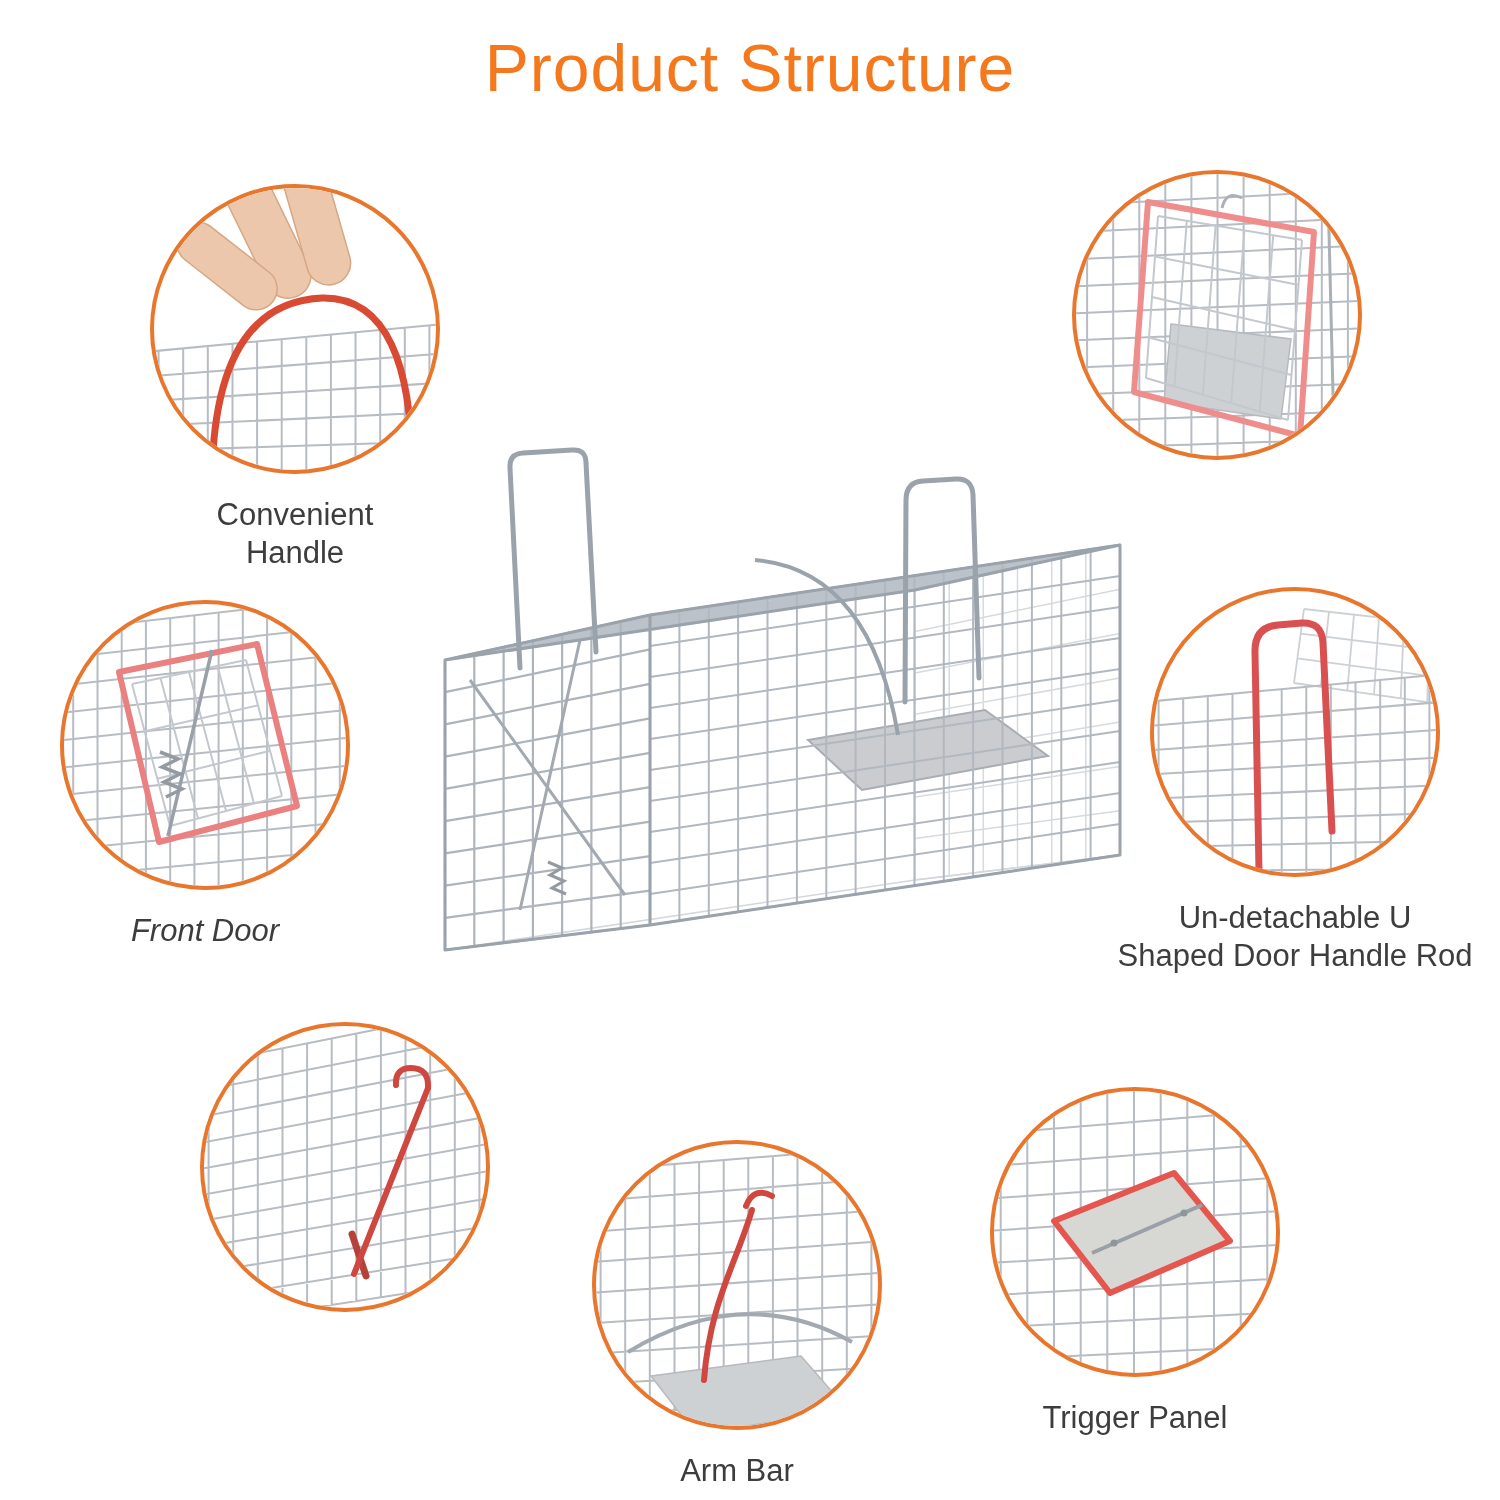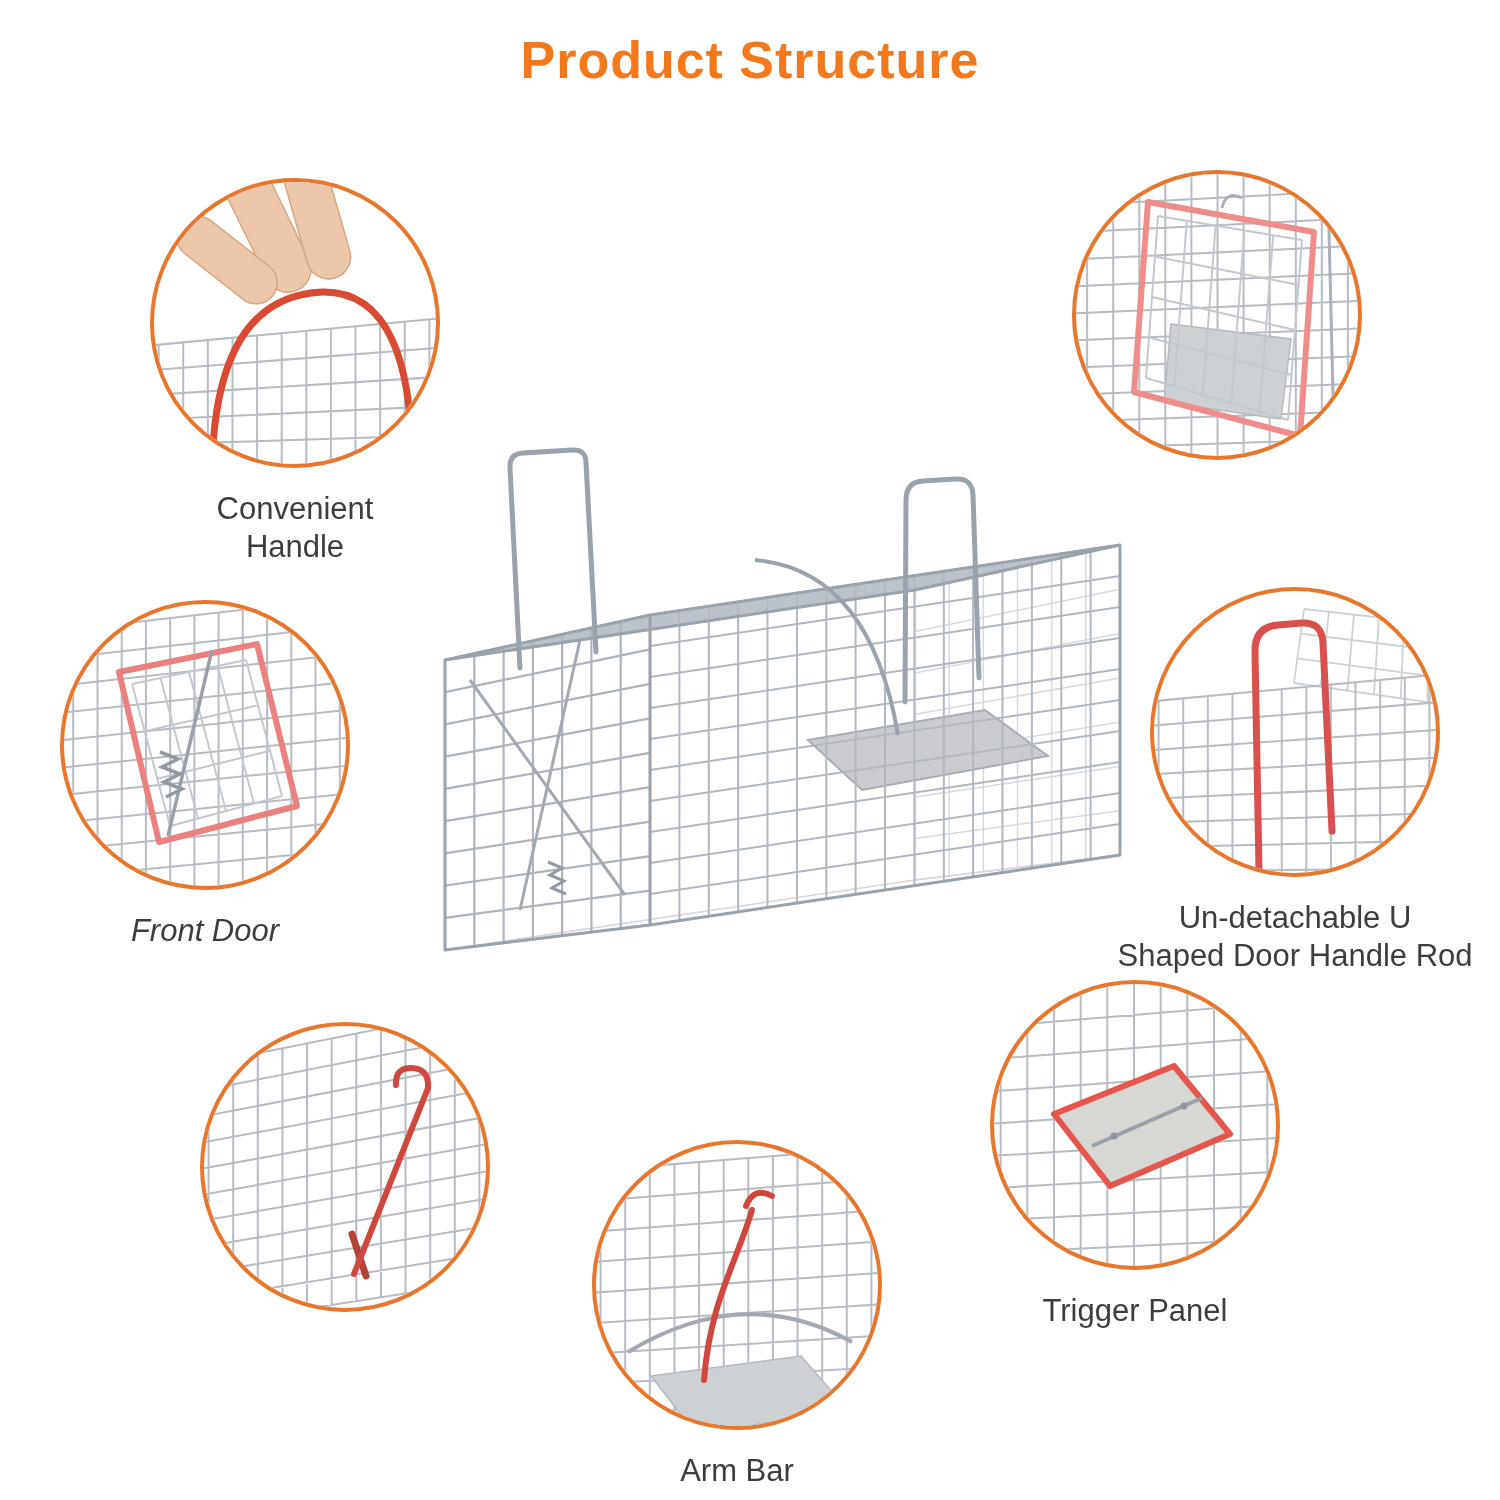--- a/index.html
+++ b/index.html
@@ -1,43 +1,43 @@
 <!DOCTYPE html>
 <html><head>
 <meta charset="utf-8">
 <style>
   * { margin:0; padding:0; box-sizing:border-box; }
   html,body { background:#ffffff; font-family:"Liberation Sans", sans-serif; }
   .page { position:relative; width:1500px; height:1500px; background:#ffffff; overflow:hidden; }
 
   .title {
     position:absolute; top:30px; left:0; width:100%;
-    text-align:center; font-size:52px; font-weight:bold;
+    text-align:center; font-size:66px; font-weight:normal;
     color:#f4781c; letter-spacing:1px;
   }
 
   .callout { position:absolute; width:290px; }
   .circle {
     width:290px; height:290px; border-radius:50%;
     border:4px solid #e8762c; overflow:hidden; background:#fff;
   }
   .circle svg { display:block; width:282px; height:282px; }
   .label {
     position:absolute; left:50%; transform:translateX(-50%); top:312px;
     width:480px; text-align:center; font-size:31px; line-height:1.22;
     color:#3d3d3d; white-space:pre-line;
   }
 
-  .co-handle   { left:150px;  top:178px; }
+  .co-handle   { left:150px;  top:184px; }
   .co-rear     { left:1072px; top:170px; }
   .co-front    { left:60px;   top:600px;font-style:italic; }
   .co-urod     { left:1150px; top:587px; }
   .co-lrod     { left:200px;  top:1022px; }
   .co-armbar   { left:592px;  top:1140px; }
-  .co-trigger  { left:990px;  top:980px; }
+  .co-trigger  { left:990px;  top:1087px; }
 
   .main-image { position:absolute; left:400px; top:410px; width:760px; height:620px; }
 </style>
 </head>
 <body>
 
 <div class="page">
 
   <h1 class="title">Product Structure</h1>
 

